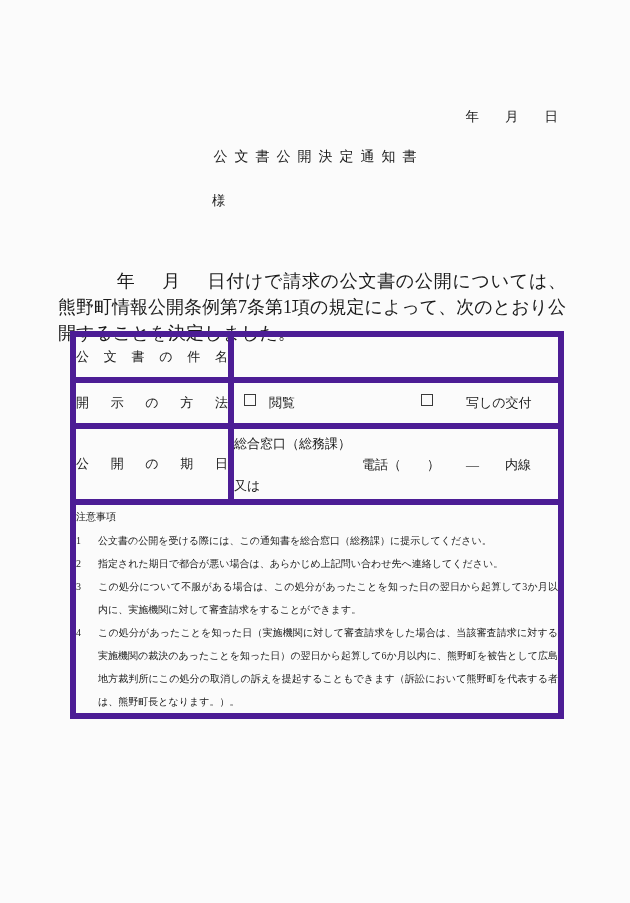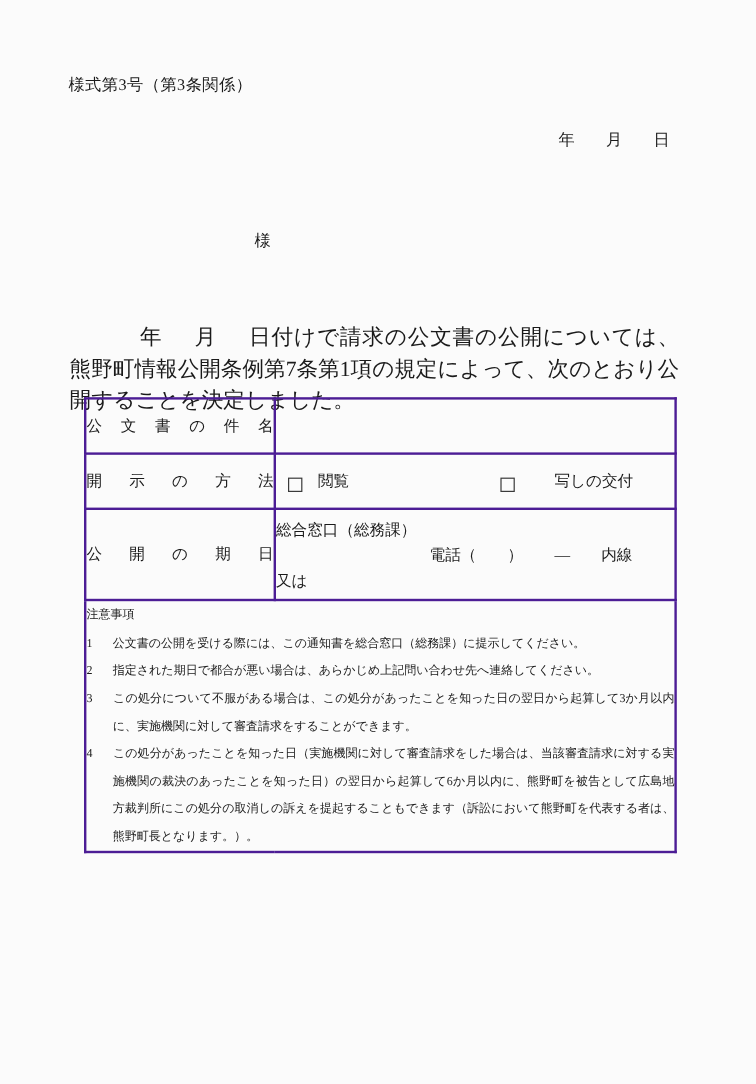--- a/index.html
+++ b/index.html
@@ -88,21 +88,21 @@
   .form-table {
     position: absolute;
     left: 70px;
     top: 331px;
     width: 494px;
     border-collapse: collapse;
     table-layout: fixed;
     font-size: 13px;
   }
   .form-table td {
-    border: 2px solid #4c1d95;
+    border: 6px solid #4c1d95;
     padding: 0;
     vertical-align: middle;
   }
   .label-cell {
     width: 158px;
     height: 46px;
     padding: 0 12px;
     box-sizing: border-box;
   }
   .label-text {
@@ -125,21 +125,21 @@
     position: relative;
     height: 46px;
   }
   .checkbox-group {
     display: flex;
     align-items: center;
     padding-left: 10px;
   }
   .check-item {
     display: flex;
-    align-items: flex-end;
+    align-items: flex-start;
     white-space: nowrap;
   }
   .check-item.second { margin-left: 126px; gap: 20px; }
   .checkbox-glyph {
     display: inline-block;
     width: 10px;
     height: 10px;
     border: 1px solid #3a3a3a;
     margin-right: 13px;
     background: transparent;
@@ -181,26 +181,26 @@
     width: 22px;
     text-indent: 0;
   }
   .note-item .note-body { text-indent: 0; }
 </style>
 </head>
 <body>
 
 <div class="page">
 
-  <div class="form-number">様式第3号（第3条関係）</div>
 
   <div class="date-line-top">
     <span>年</span><span class="gap-sm"></span><span>月</span><span class="gap-sm"></span><span>日</span>
   </div>
 
+  <div class="doc-title">公文書公開決定通知書</div>
 
   <div class="addressee">様</div>
 
 
   <div class="body-paragraph">
     <span class="lead-indent"></span><span>年</span><span class="gap-sm"></span><span>月</span><span class="gap-sm"></span><span>日付けで請求の公文書の公開については、熊野町情報公開条例第7条第1項の規定によって、次のとおり公開することを決定しました。</span>
   </div>
 
   <table class="form-table">
     <tbody>

